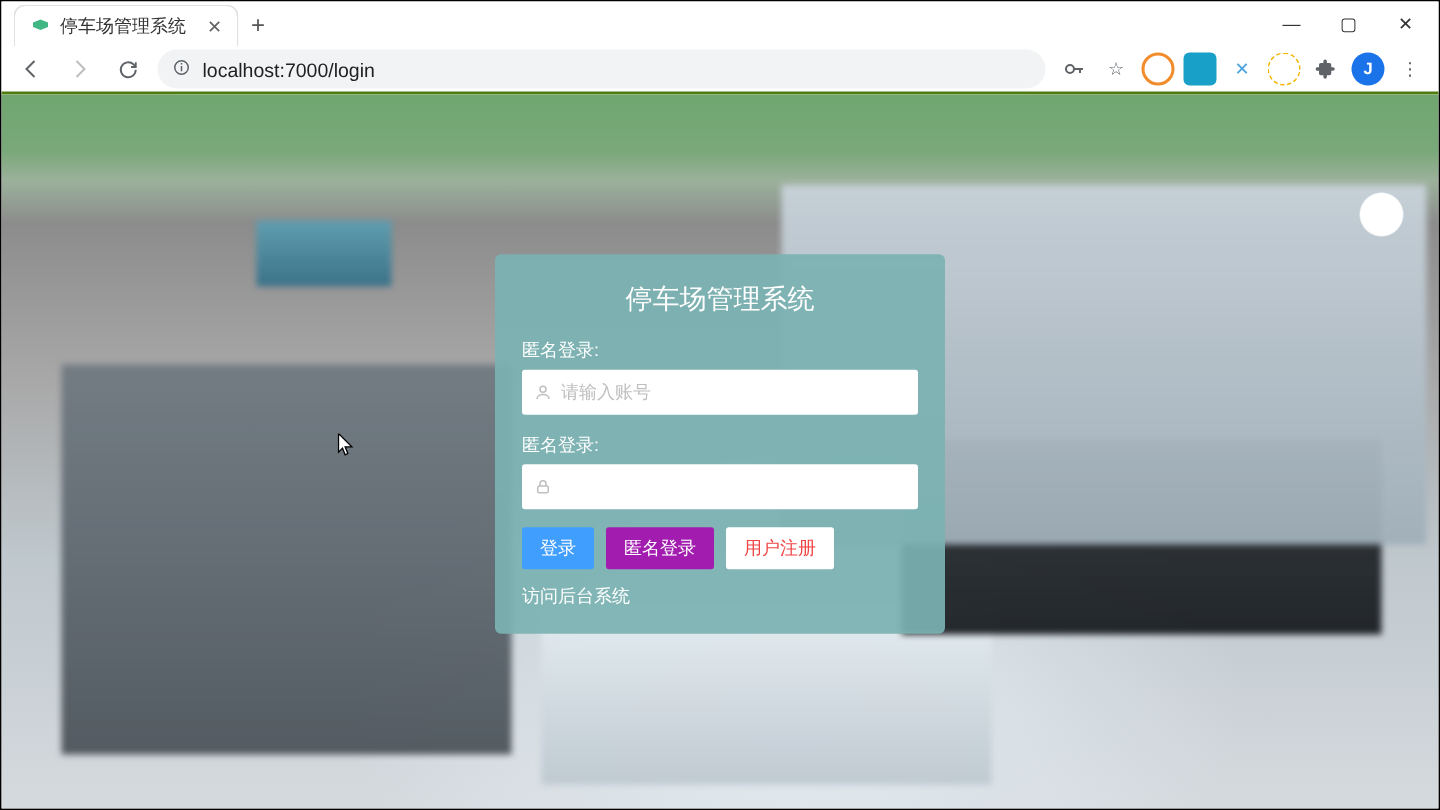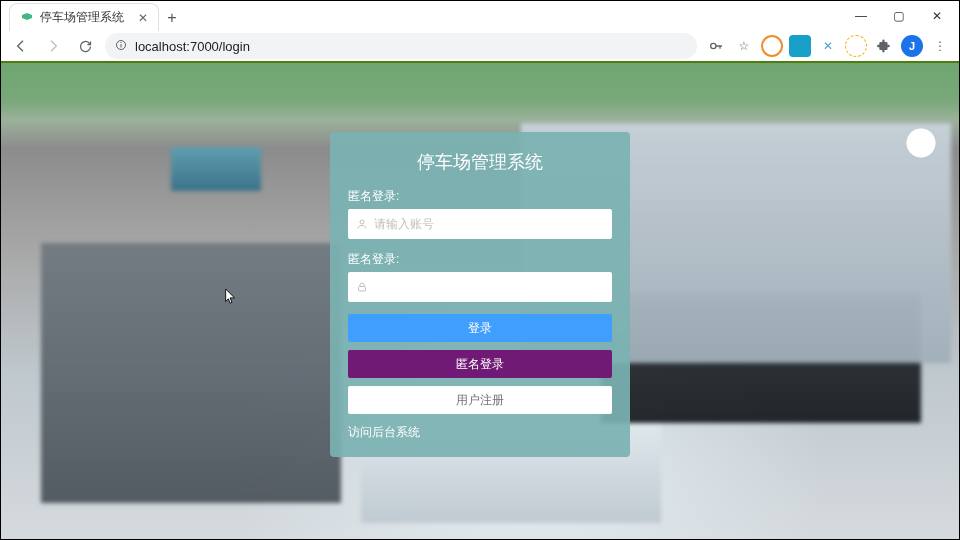--- a/index.html
+++ b/index.html
@@ -51,25 +51,25 @@
   }
 
   .login-card { position: absolute; left: 50%; top: 50%; transform: translate(-50%, -52%);
     width: 300px; background: rgba(123,178,178,0.92); border-radius: 4px; padding: 18px 18px 16px; color: #fff; }
   .login-title { text-align: center; font-size: 18px; font-weight: 500; margin-bottom: 14px; }
   .form-label { font-size: 12px; margin-bottom: 4px; display: block; }
   .input-wrap { background: #fff; border-radius: 2px; height: 30px; display: flex; align-items: center; padding: 0 8px; gap: 6px; margin-bottom: 12px; }
   .input-wrap .in-icon { color: #bfbfbf; font-size: 12px; display: inline-flex; }
   .input-wrap input { border: none; outline: none; flex: 1; font-size: 12px; color: #333; }
   .input-wrap input::placeholder { color: #bfbfbf; }
-  .btn-row { display: flex; gap: 8px; flex-direction: column; }
+  .btn-row { display: flex; gap: 8px; }
   .btn { height: 28px; padding: 0 12px; border: none; border-radius: 2px; font-size: 12px; cursor: pointer; display: inline-flex; align-items: center; justify-content: center; }
   .btn-primary { background: #409eff; color: #fff; }
-  .btn-success { background: #701a75; color: #fff; }
-  .btn-default { background: #fff; color: #737373; }
+  .btn-success { background: #a21caf; color: #fff; }
+  .btn-default { background: #fff; color: #ef4444; }
   .alt-link { text-align: left; margin-top: 10px; font-size: 12px; }
   .alt-link a { color: #fff; text-decoration: none; cursor: pointer; }
 
   .cursor { position: absolute; left: 224px; top: 226px; width: 12px; height: 16px; pointer-events: none; }
 </style>
 </head>
 <body>
 
 <div class="chrome">
 

